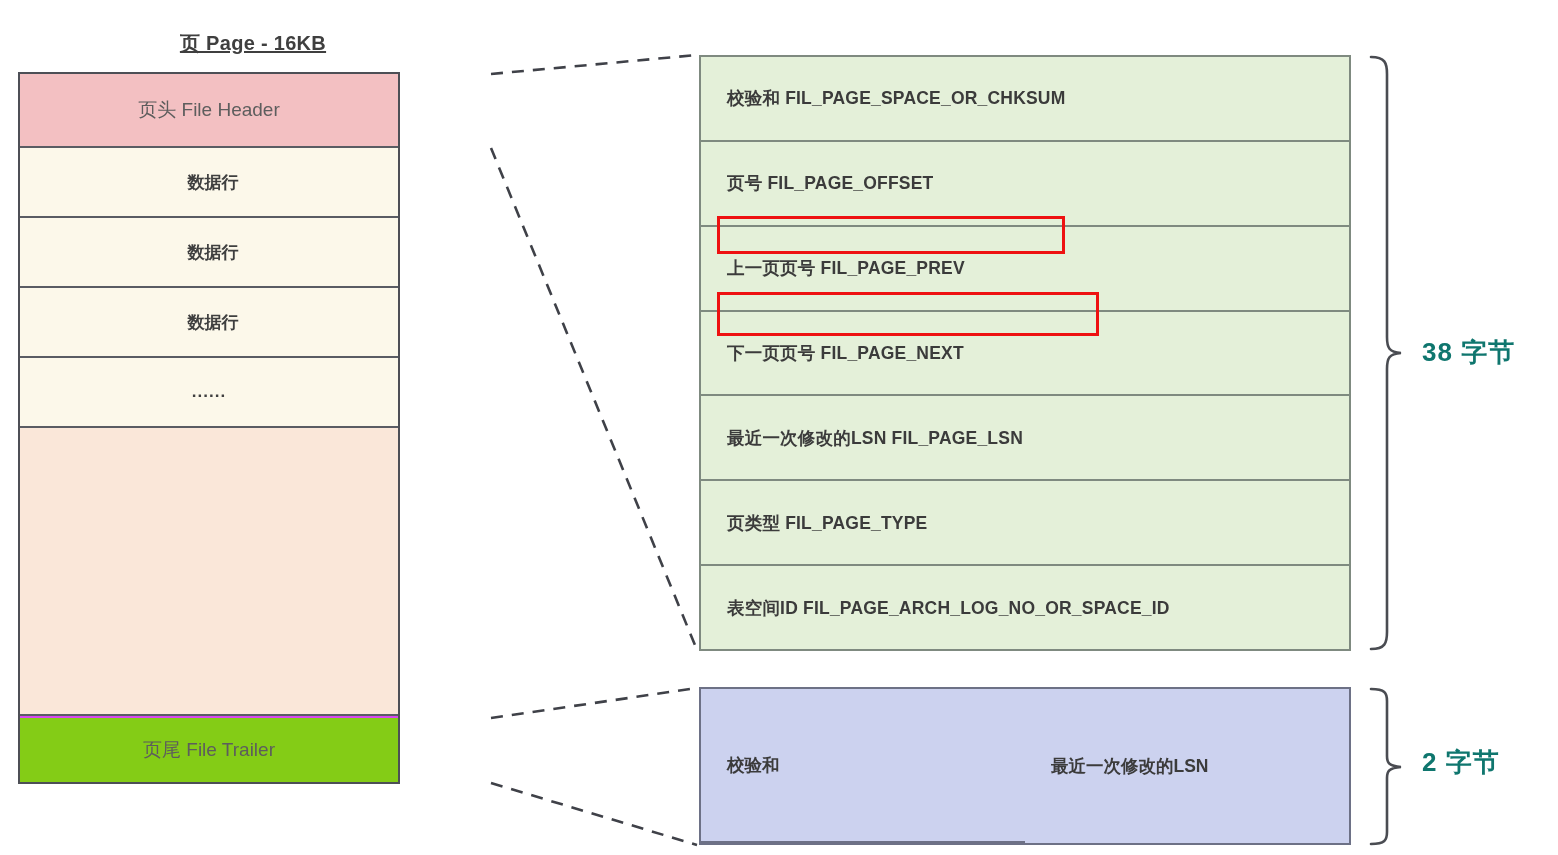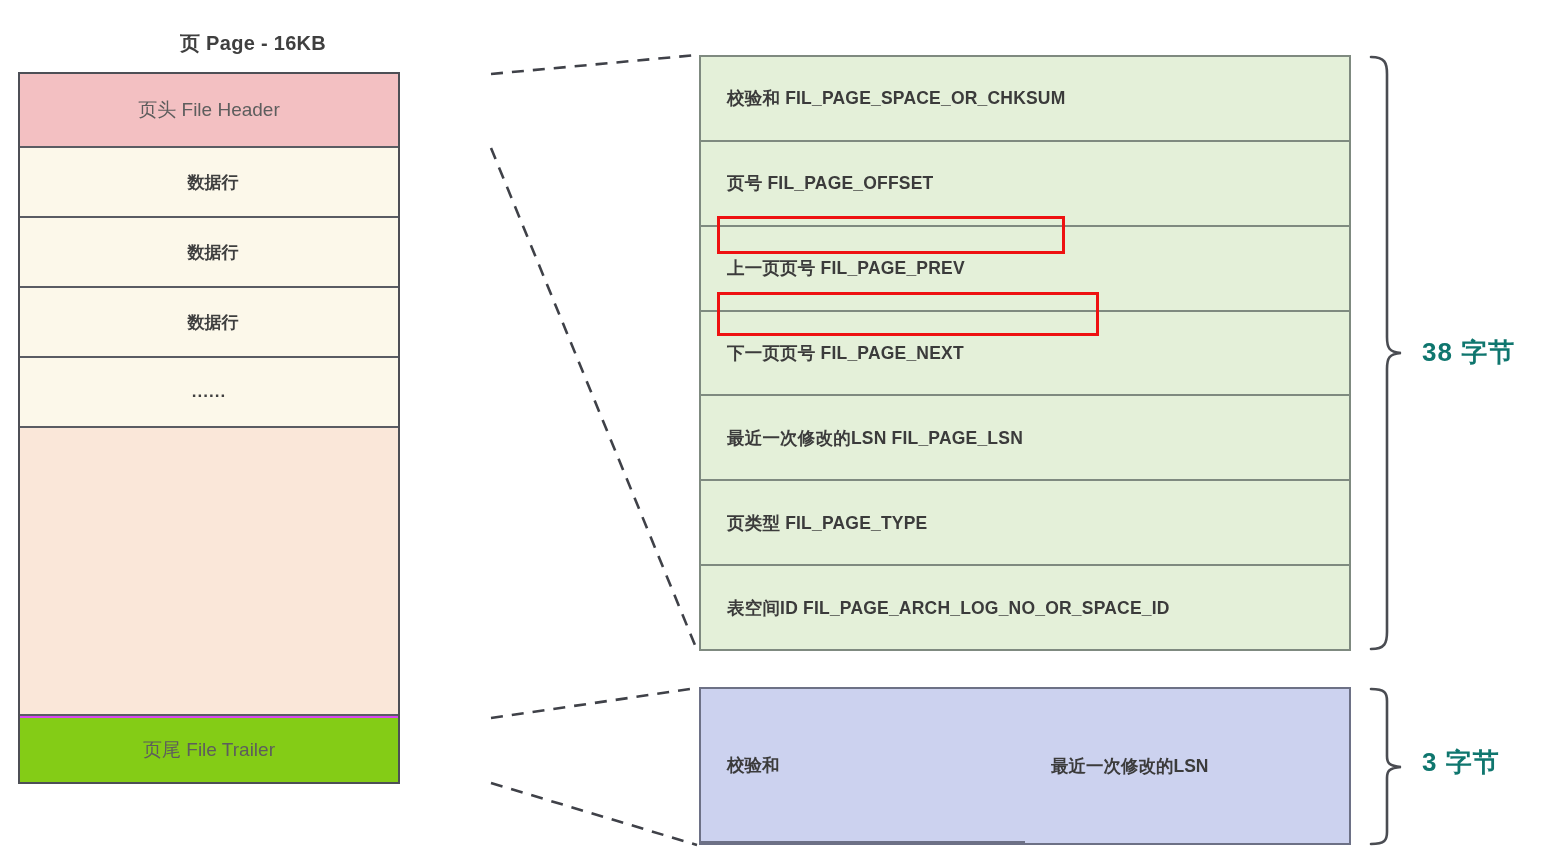--- a/index.html
+++ b/index.html
@@ -33,20 +33,21 @@
     position: absolute;
     left: 18px;
     top: 30px;
     width: 470px;
     text-align: center;
     font-size: 20px;
     font-weight: bold;
     color: #3f3f3f;
     letter-spacing: .3px;
     z-index: 3;
+    text-decoration: underline;
   }
 
   #page-block {
     position: absolute;
     left: 18px;
     top: 72px;
     width: 382px;
     height: 712px;
     border: 2px solid #4d4f56;
     background: #fffdf3;
@@ -259,13 +260,13 @@
 <div id="file-trailer-detail">
   <div class="trl-field">
     <span>校验和</span>
   </div>
   <div class="trl-field">
     <span>最近一次修改的LSN</span>
   </div>
 </div>
 
 <div class="brace-label" id="label-38">38 字节</div>
-<div class="brace-label" id="label-8">3 字节</div>
+<div class="brace-label" id="label-8">2 字节</div>
 
 </body></html>

